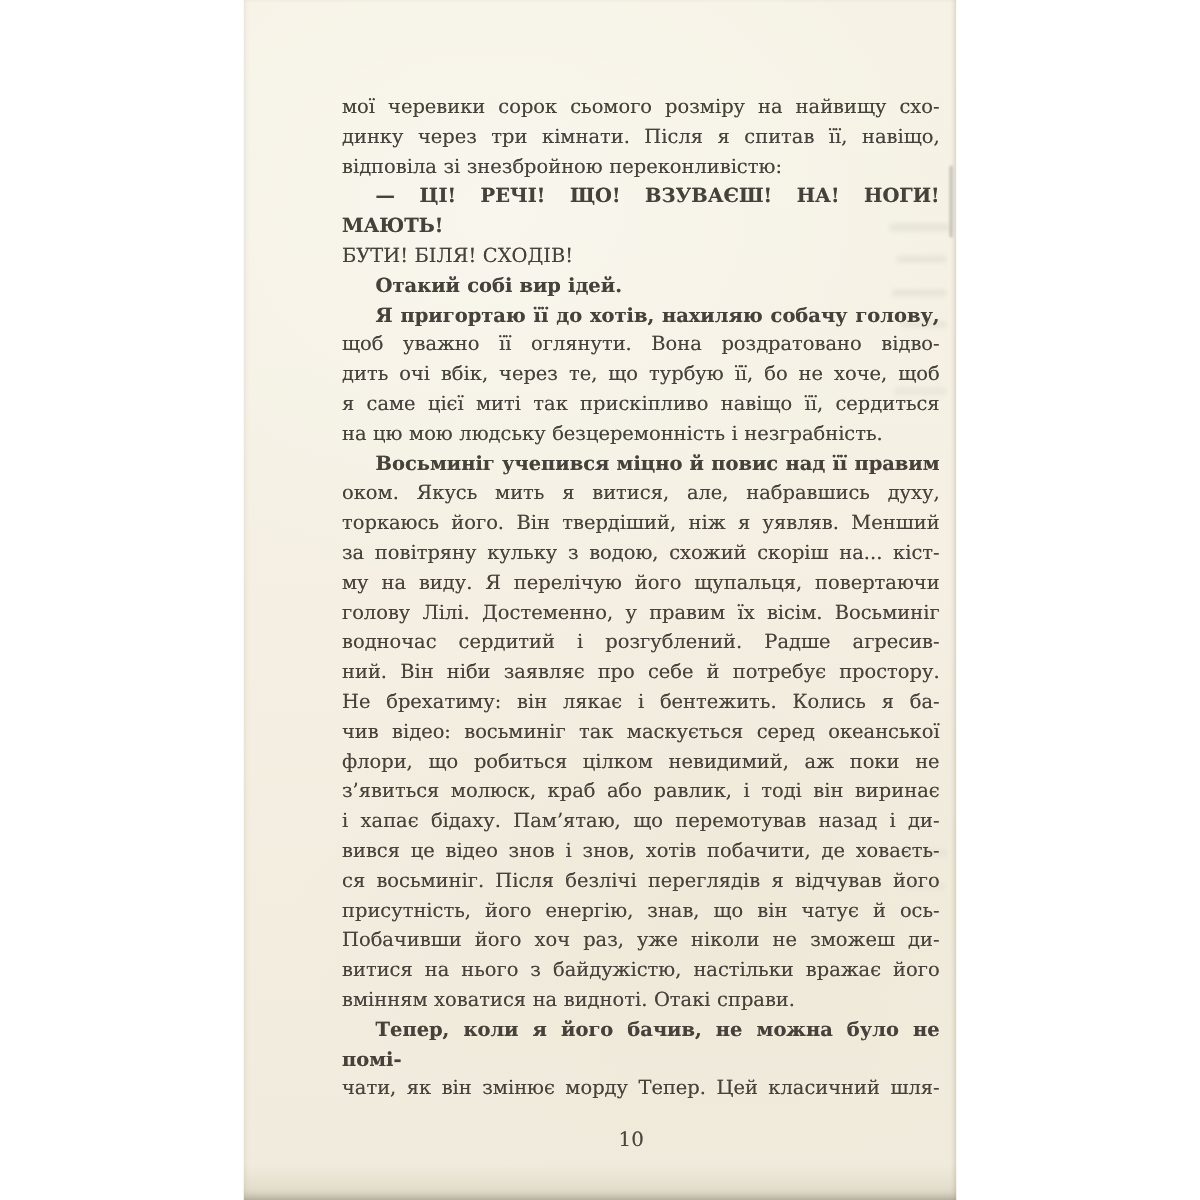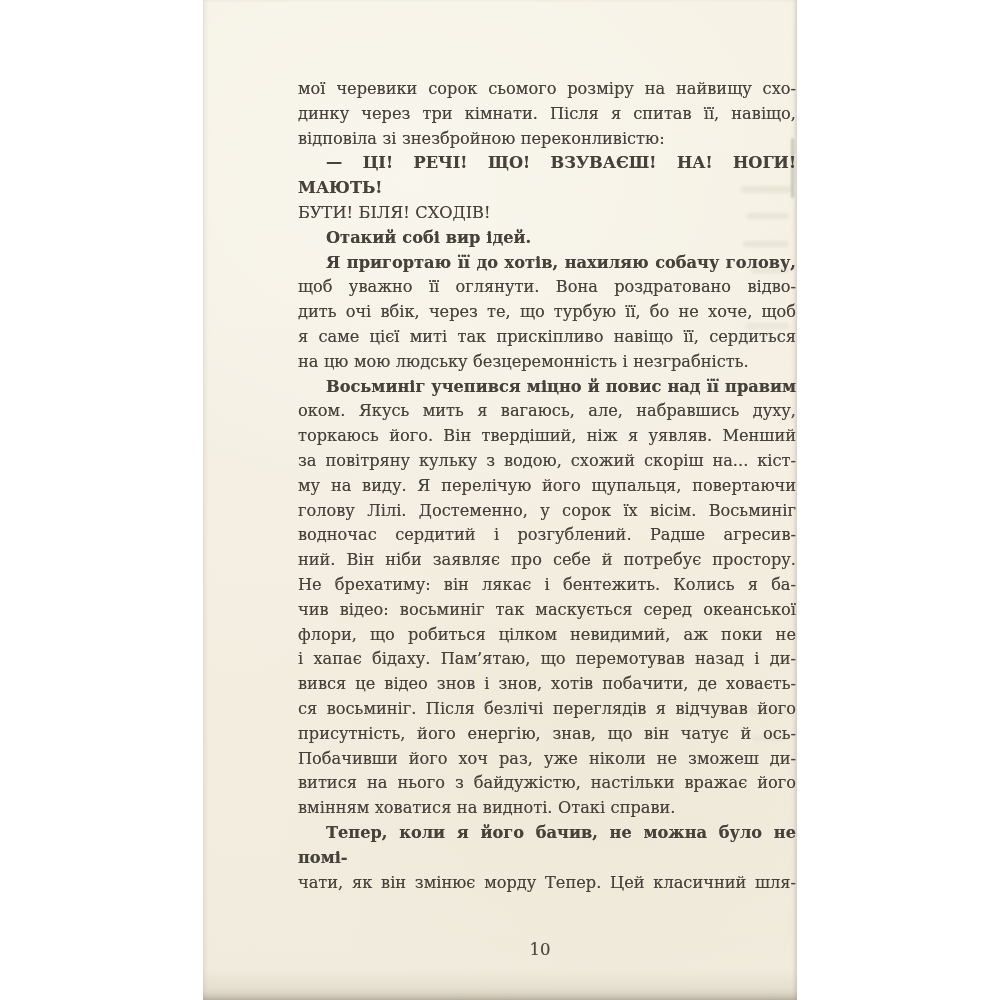--- a/index.html
+++ b/index.html
@@ -21,31 +21,30 @@
       inset 2px 0 6px -4px rgba(160,154,138,0.25);
   }
   .edge-streak{
     position:absolute;left:588px;top:138px;width:3px;height:60px;
     background:rgba(125,122,112,0.35);filter:blur(1px);border-radius:2px;
   }
   .text-block{
     position:absolute;left:82px;top:77px;width:498px;
     font-size:16.2px;line-height:24.8px;color:#46413a;
     text-shadow:0 0 0.4px rgba(70,64,55,0.55);
-    margin-left:13px;
   }
   .paragraph{margin:0;padding:0;}
   .line{
     text-align:justify;text-align-last:justify;
     word-spacing:0.02em;
   }
   .line.lastline{text-align-last:left;}
   .line.indent{text-indent:28px;font-weight:bold;}
   .page-number{
-    position:absolute;left:88px;top:940px;width:498px;
+    position:absolute;left:74px;top:940px;width:498px;
     text-align:center;font-size:16.5px;color:#4c473e;
     text-shadow:0 0 0.4px rgba(70,64,55,0.5);
   }
   .bleed{
     position:absolute;background:rgba(142,148,122,0.12);
     filter:blur(1.6px);border-radius:3px;
   }
   .b1{left:538px;top:186px;width:50px;height:7px;}
   .b2{left:544px;top:213px;width:42px;height:6px;}
   .b3{left:540px;top:241px;width:46px;height:6px;}
@@ -83,30 +82,31 @@
         </div>
         <div class="paragraph">
           <div class="line indent">Я пригортаю її до хотів, нахиляю собачу голову,</div>
           <div class="line">щоб уважно її оглянути. Вона роздратовано відво-</div>
           <div class="line">дить очі вбік, через те, що турбую її, бо не хоче, щоб</div>
           <div class="line">я саме цієї миті так прискіпливо навіщо її, сердиться</div>
           <div class="line lastline">на цю мою людську безцеремонність і незграбність.</div>
         </div>
         <div class="paragraph">
           <div class="line indent">Восьминіг учепився міцно й повис над її правим</div>
-          <div class="line">оком. Якусь мить я вагаюсь, але, набравшись духу,</div>
+          <div class="line">оком. Якусь мить я витися, але, набравшись духу,</div>
           <div class="line">торкаюсь його. Він твердіший, ніж я уявляв. Менший</div>
           <div class="line">за повітряну кульку з водою, схожий скоріш на... кіст-</div>
           <div class="line">му на виду. Я перелічую його щупальця, повертаючи</div>
-          <div class="line">голову Лілі. Достеменно, у сорок їх вісім. Восьминіг</div>
+          <div class="line">голову Лілі. Достеменно, у правим їх вісім. Восьминіг</div>
           <div class="line">водночас сердитий і розгублений. Радше агресив-</div>
           <div class="line">ний. Він ніби заявляє про себе й потребує простору.</div>
           <div class="line">Не брехатиму: він лякає і бентежить. Колись я ба-</div>
           <div class="line">чив відео: восьминіг так маскується серед океанської</div>
           <div class="line">флори, що робиться цілком невидимий, аж поки не</div>
+          <div class="line">з’явиться молюск, краб або равлик, і тоді він виринає</div>
           <div class="line">і хапає бідаху. Пам’ятаю, що перемотував назад і ди-</div>
           <div class="line">вився це відео знов і знов, хотів побачити, де ховаєть-</div>
           <div class="line">ся восьминіг. Після безлічі переглядів я відчував його</div>
           <div class="line">присутність, його енергію, знав, що він чатує й ось-</div>
           <div class="line">Побачивши його хоч раз, уже ніколи не зможеш ди-</div>
           <div class="line">витися на нього з байдужістю, настільки вражає його</div>
           <div class="line lastline">вмінням ховатися на видноті. Отакі справи.</div>
         </div>
         <div class="paragraph">
           <div class="line indent">Тепер, коли я його бачив, не можна було не помі-</div>

